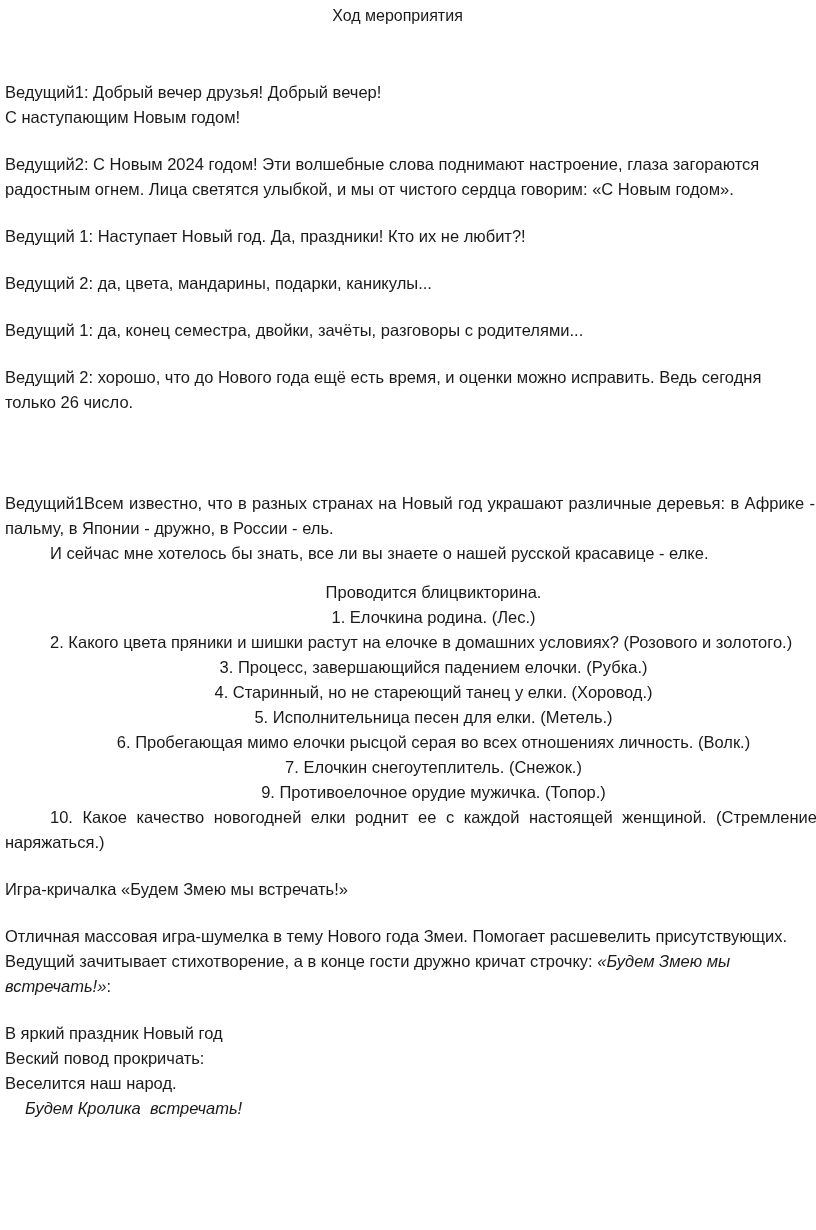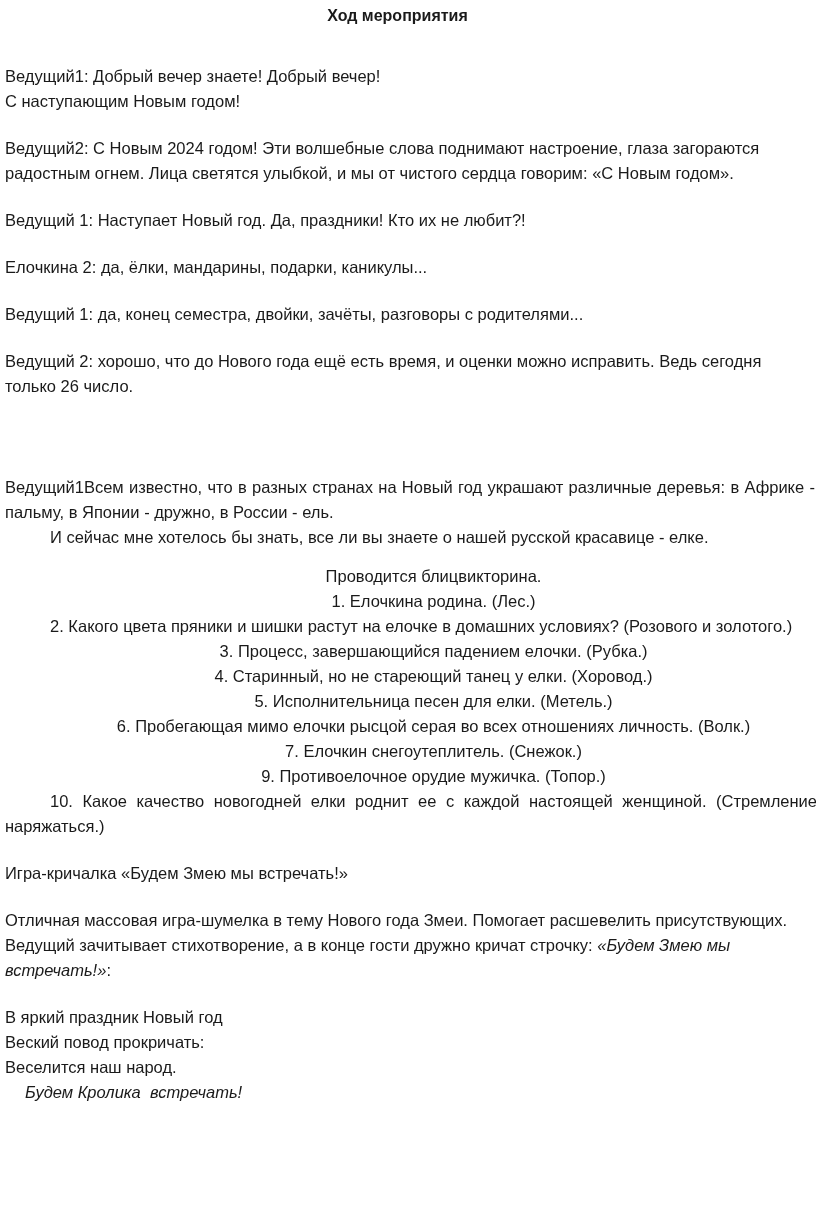--- a/index.html
+++ b/index.html
@@ -23,24 +23,24 @@
     left: 0;
     top: 0;
     width: 816px;
     height: 1230px;
     box-sizing: border-box;
     padding: 6px 2px 0 5px;
   }
 
   .doc-title {
     text-align: center;
-    font-weight: bold;
+    font-weight: normal;
     font-size: 16px;
     line-height: 20px;
-    margin: 0 0 0 0;
+    margin: 0 0 16px 0;
     padding-right: 24px;
   }
 
   .spacer-lg { height: 38px; }
   .spacer-md { height: 22px; }
   .spacer-xl { height: 76px; }
   .spacer-sm { height: 14px; }
 
   p.block {
     margin: 0;
@@ -89,34 +89,34 @@
 </style>
 </head>
 <body>
 
 <div class="page">
 
   <h1 class="doc-title">Ход мероприятия</h1>
 
   <div class="spacer-lg"></div>
 
-  <p class="block dialogue">Ведущий1: Добрый вечер знаете! Добрый вечер!</p>
+  <p class="block dialogue">Ведущий1: Добрый вечер друзья! Добрый вечер!</p>
   <p class="block dialogue">С наступающим Новым годом!</p>
 
   <div class="spacer-md"></div>
 
   <p class="block dialogue">Ведущий2: С Новым 2024 годом! Эти волшебные слова поднимают настроение, глаза загораются радостным огнем. Лица светятся улыбкой, и мы от чистого сердца говорим: «С Новым годом».</p>
 
   <div class="spacer-md"></div>
 
   <p class="block dialogue">Ведущий 1: Наступает Новый год. Да, праздники! Кто их не любит?!</p>
 
   <div class="spacer-md"></div>
 
-  <p class="block dialogue">Елочкина 2: да, ёлки, мандарины, подарки, каникулы...</p>
+  <p class="block dialogue">Ведущий 2: да, цвета, мандарины, подарки, каникулы...</p>
 
   <div class="spacer-md"></div>
 
   <p class="block dialogue">Ведущий 1: да, конец семестра, двойки, зачёты, разговоры с родителями...</p>
 
   <div class="spacer-md"></div>
 
   <p class="block dialogue">Ведущий 2: хорошо, что до Нового года ещё есть время, и оценки можно исправить. Ведь сегодня только 26 число.</p>
 
   <div class="spacer-xl"></div>

